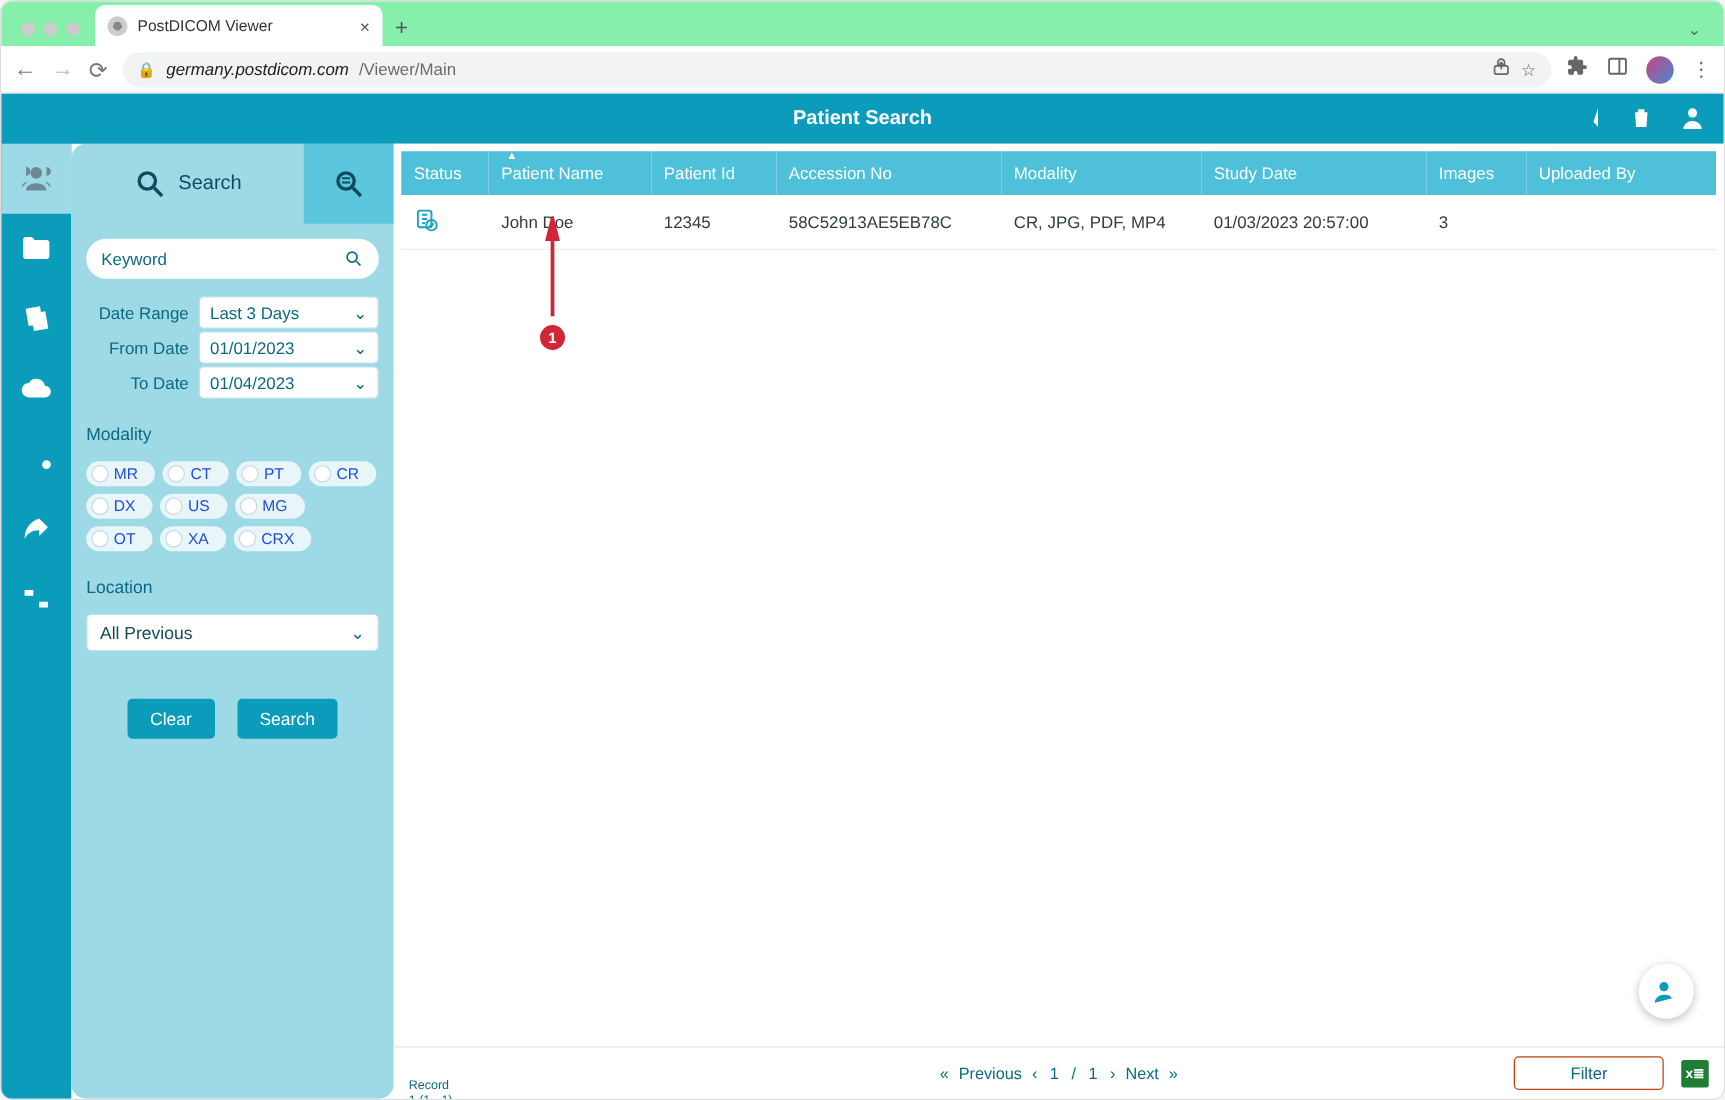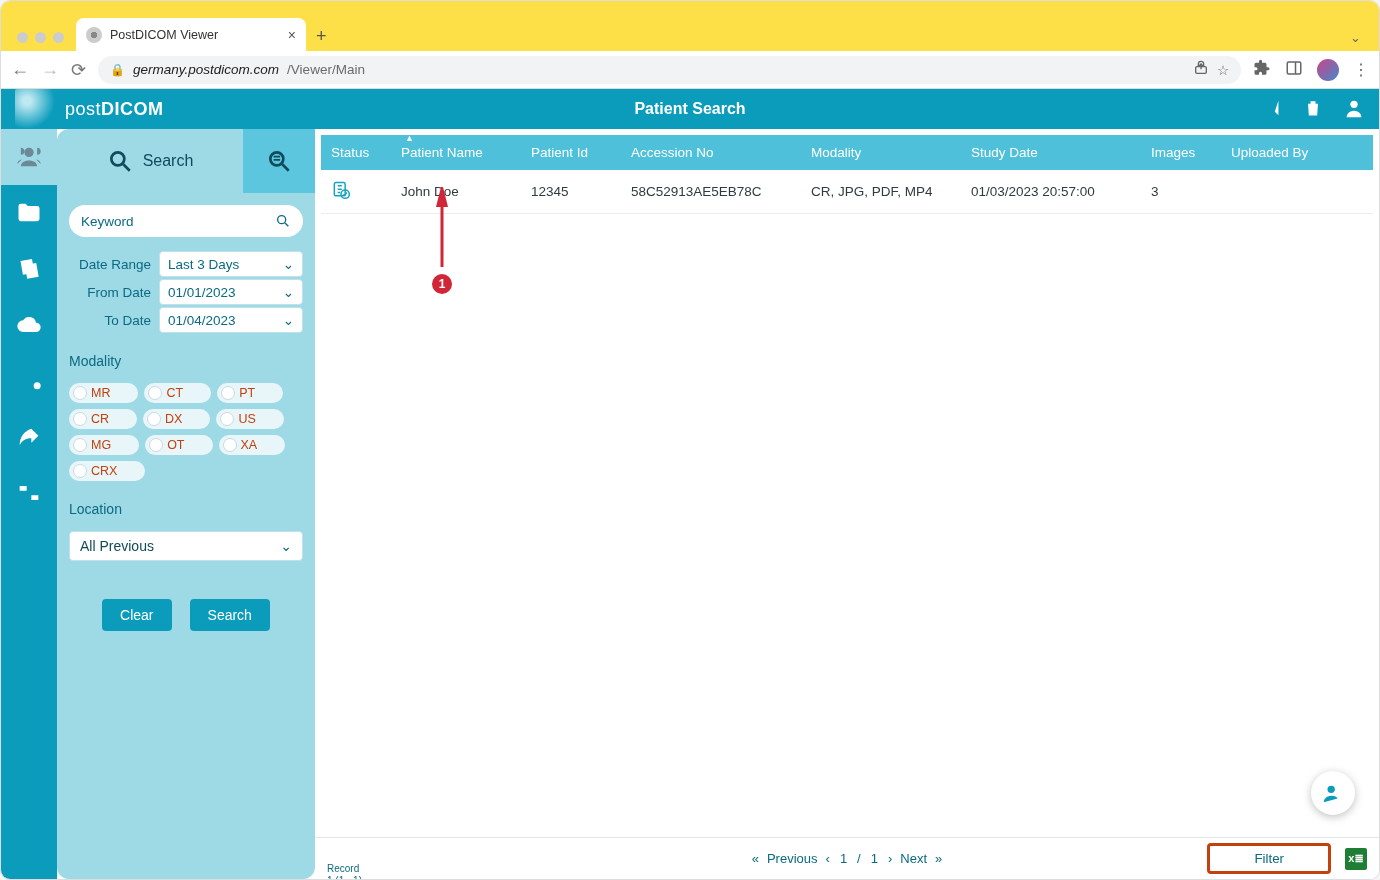--- a/index.html
+++ b/index.html
@@ -1,20 +1,20 @@
 <!DOCTYPE html>
 <html><head>
 <meta charset="utf-8">
 <style>
 * { box-sizing: border-box; margin: 0; padding: 0; }
 body { font-family: -apple-system, BlinkMacSystemFont, "Segoe UI", Arial, sans-serif; font-size: 13px; color: #333; background: #f5f5f5; }
 
 
 .browser-chrome { width: 1380px; height: 880px; background: #fff; border-radius: 10px; overflow: hidden; display: flex; flex-direction: column; border: 1px solid #ddd; }
-.browser-tabs { height: 50px; background: #fde047; display: flex; align-items: flex-end; padding-left: 8px; }
+.browser-tabs { height: 36px; background: #86efac; display: flex; align-items: flex-end; padding-left: 8px; }
 .traffic-lights { display: flex; gap: 7px; align-items: center; padding: 0 12px 8px 8px; }
 .traffic-lights span { width: 11px; height: 11px; border-radius: 50%; background: #ccc; }
 .tab { background: #fff; border-radius: 8px 8px 0 0; height: 33px; display: flex; align-items: center; padding: 0 10px; gap: 8px; min-width: 230px; font-size: 12.5px; color: #333; }
 .tab .favicon { width: 16px; height: 16px; border-radius: 50%; background: radial-gradient(circle, #888 30%, #ccc 31%); }
 .tab .close { color: #555; font-size: 14px; margin-left: auto; }
 .newtab { color: #555; font-size: 18px; padding: 0 10px 4px; }
 .chrome-dropdown { margin-left: auto; padding: 0 18px 6px; color: #666; }
 
 .browser-toolbar { height: 38px; background: #fff; border-bottom: 1px solid #ddd; display: flex; align-items: center; padding: 0 10px; gap: 12px; }
 .nav-arrow { color: #777; font-size: 18px; }
@@ -59,21 +59,21 @@
 .kw-box input { border: none; outline: none; flex: 1; font-size: 13.5px; color: #0b6a82; background: transparent; }
 .kw-box input::placeholder { color: #0b6a82; }
 
 .field-row { display: flex; align-items: center; gap: 8px; }
 .field-label { width: 82px; text-align: right; color: #0b6a82; font-size: 13.5px; }
 .field-select { flex: 1; background: #fff; border: 1px solid #bfe1ea; border-radius: 4px; height: 26px; display: flex; align-items: center; padding: 0 8px; color: #0b6a82; font-size: 13.5px; justify-content: space-between; }
 .chev { color: #0b6a82; }
 
 .section-label { color: #0b6a82; font-size: 14px; margin-top: 6px; }
 .modality-grid { display: flex; flex-wrap: wrap; gap: 6px 6px; }
-.pill { background: #e8f5f9; border-radius: 12px; padding: 3px 28px 3px 4px; display: flex; align-items: center; gap: 4px; color: #c2410c; font-size: 12.5px; }
+.pill { background: #e8f5f9; border-radius: 12px; padding: 3px 14px 3px 4px; display: flex; align-items: center; gap: 4px; color: #1d4ed8; font-size: 12.5px; }
 .pill .dot { width: 14px; height: 14px; border-radius: 50%; background: #fff; border: 1px solid #c8dbe1; }
 
 .loc-select { background: #fff; border: 1px solid #bfe1ea; border-radius: 4px; height: 30px; display: flex; align-items: center; padding: 0 10px; color: #104b5c; font-size: 14px; justify-content: space-between; }
 
 .btn-row { display: flex; justify-content: center; gap: 18px; margin-top: 24px; }
 .btn { background: #0b9cbc; color: #fff; border: none; border-radius: 4px; padding: 8px 18px; font-size: 14px; cursor: pointer; }
 
 
 .main { flex: 1; display: flex; flex-direction: column; background: #fff; min-width: 0; }
 .table-wrap { flex: 1; overflow: auto; padding: 6px 6px 0 6px; }
@@ -85,21 +85,21 @@
 
 
 .anno { position: absolute; pointer-events: none; }
 .badge-num { width: 20px; height: 20px; border-radius: 50%; background: #d02638; color: #fff; font-size: 12px; display: flex; align-items: center; justify-content: center; font-weight: 600; }
 
 
 .footer { height: 42px; border-top: 1px solid #e1e6e8; display: flex; align-items: center; padding: 0 12px; gap: 14px; font-size: 13px; color: #0b6a82; }
 .footer .rec { line-height: 1.15; font-size: 10px; margin-top: 32px; }
 .pager { position: absolute; left: 50%; transform: translateX(-50%); display: flex; align-items: center; gap: 8px; color: #0b6a82; }
 .pager .pg { padding: 0 2px; }
-.filter-btn { margin-left: auto; border: 3px solid #c2410c; background: #fff; color: #0b6a82; padding: 5px 44px; border-radius: 4px; }
+.filter-btn { margin-left: auto; border: 1px solid #c2410c; background: #fff; color: #0b6a82; padding: 5px 44px; border-radius: 4px; }
 .excel { width: 22px; height: 22px; background: #1e7e34; color: #fff; display: flex; align-items: center; justify-content: center; font-size: 11px; font-weight: 700; border-radius: 2px; }
 
 .fab { position: absolute; right: 24px; bottom: 64px; width: 44px; height: 44px; border-radius: 50%; background: #fff; box-shadow: 0 2px 8px rgba(0,0,0,.25); display: flex; align-items: center; justify-content: center; }
 .fab svg { fill: #0b9cbc; width: 22px; height: 22px; }
 
 .rel { position: relative; }
 </style>
 </head>
 <body>
 
@@ -149,24 +149,20 @@
             <line x1="14" y1="4" x2="14" y2="20"></line>
           </svg>
       </span>
       <span class="avatar"></span>
       <span>⋮</span>
     </div>
   </div>
 
   <div class="app rel">
     <div class="app-header rel">
-      <div class="logo-block">
-        <div class="logo-globe"></div>
-        <div class="logo-text"><span class="thin">post</span><span class="bold">DICOM</span></div>
-      </div>
       <div class="header-title">Patient Search</div>
       <div class="header-icons">
         <span><svg width="22" height="22" viewBox="0 0 24 24">
               <path d="M3 6h14M3 12h10M3 18h6M19 4v16l-4-4m4 4l4-4"></path>
             </svg></span>
         <span><svg width="20" height="20" viewBox="0 0 24 24">
               <path d="M6 7h12l-1 14H7L6 7zm3-3h6v3H9V4zM4 7h16"></path>
             </svg></span>
         <span><svg width="22" height="22" viewBox="0 0 24 24">
               <circle cx="12" cy="8" r="4"></circle>

